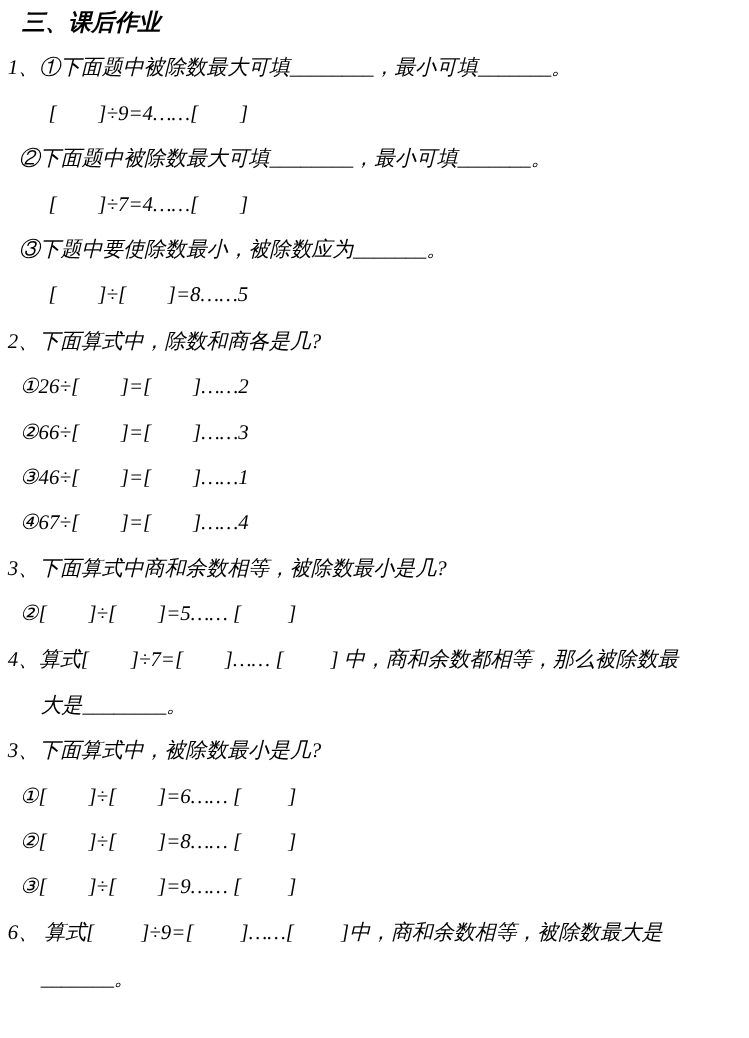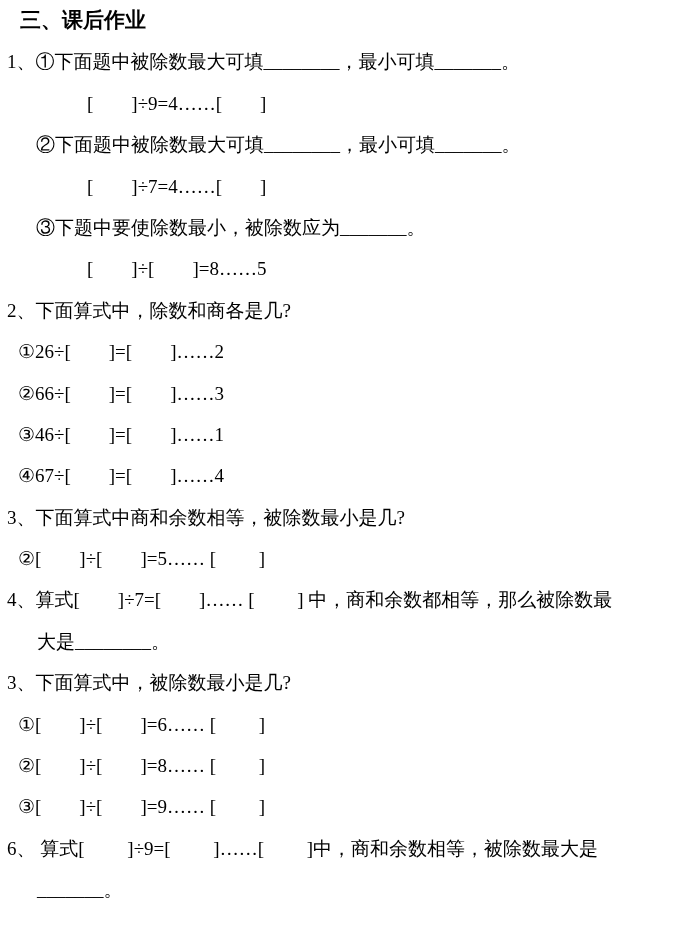--- a/index.html
+++ b/index.html
@@ -11,40 +11,41 @@
     width: 681px;
     height: 944px;
     overflow: hidden;
     font-family: "Liberation Serif", "DejaVu Serif", serif;
     font-size: 19px;
     color: #000000;
   }
   .worksheet {
     width: 681px;
     height: 704px;
+    font-style: italic;
   }
   .line {
     height: 41.4px;
     line-height: 41.4px;
     white-space: pre;
     overflow: hidden;
   }
   .title {
     font-weight: bold;
     font-size: 21px;
     padding-left: 20px;
   }
   .q {
     padding-left: 7px;
   }
   .sub {
-    padding-left: 36px;
+    padding-left: 17px;
   }
   .expr {
-    padding-left: 87px;
+    padding-left: 44px;
   }
   .item {
     padding-left: 18px;
   }
   .cont {
     padding-left: 37px;
   }
 </style>
 </head>
 <body>

